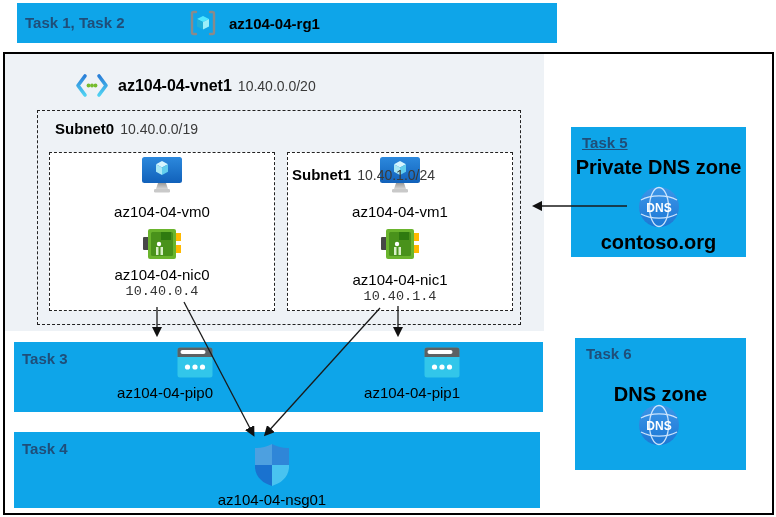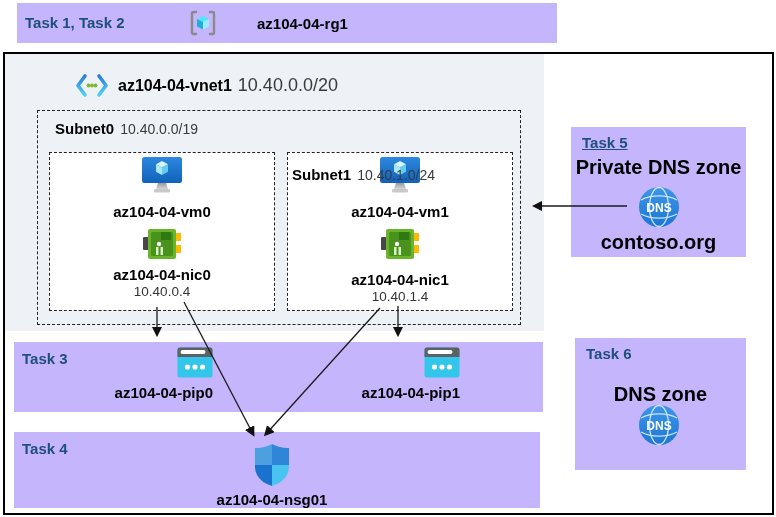--- a/index.html
+++ b/index.html
@@ -2,41 +2,41 @@
 <html><head>
 <meta charset="utf-8">
 <style>
   html,body{margin:0;padding:0;background:#fff;}
   #canvas{
     position:relative;width:776px;height:517px;background:#fff;overflow:hidden;
     font-family:"Liberation Sans", sans-serif;color:#000;
   }
   .abs{position:absolute;}
   
-  .band{position:absolute;background:#c4b5fd;}
+  .band{position:absolute;background:#0ea5e9;}
   .task-label{position:absolute;font-size:15px;font-weight:700;color:#1f4e79;white-space:nowrap;}
   
   #main-border{position:absolute;left:3px;top:52px;width:767px;height:459px;border:2px solid #000;background:transparent;z-index:0;}
   
   #vnet-panel{position:absolute;left:5px;top:54px;width:539px;height:277px;background:#eef2f6;z-index:1;}
   
   .dashed{border:1.5px dashed #222;}
   #outer-dashed{position:absolute;left:37px;top:110px;width:482px;height:213px;z-index:2;background:transparent;}
   .subnet-box{position:absolute;top:152px;width:224px;height:157px;background:#fff;z-index:3;
     display:flex;flex-direction:column;align-items:center;}
   #subnet0-box{left:49px;}
   #subnet1-box{left:287px;}
   .subnet-label{position:absolute;z-index:4;white-space:nowrap;font-size:15px;font-weight:700;}
   .cidr{font-weight:400;color:#3a3a3a;margin-left:6px;font-size:14px;}
-  .res-label{font-size:15px;font-weight:700;white-space:nowrap;}
-  .ip-label{font-size:13.5px;color:#333;margin-top:1px;}
+  .res-label{font-size:15px;font-weight:400;white-space:nowrap;}
+  .ip-label{font-size:13.5px;color:#333;margin-top:1px;font-family:Liberation Mono, monospace;}
   
   #vnet-header{position:absolute;left:75px;top:72px;z-index:3;display:flex;align-items:center;}
   #vnet-title{margin-left:9px;font-size:16px;font-weight:700;white-space:nowrap;}
-  #vnet-title .cidr{font-size:18px;}
+  #vnet-title .cidr{font-size:14px;}
   
   #band-top{left:17px;top:3px;width:540px;height:40px;z-index:2;}
   
   .side-box{z-index:2;}
   .side-title{position:absolute;left:0;width:100%;text-align:center;font-size:20px;font-weight:700;white-space:nowrap;}
   
   .pip-group{position:absolute;width:130px;display:flex;flex-direction:column;align-items:flex-end;}
   
   #nsg-group{position:absolute;left:184px;top:11px;width:148px;display:flex;flex-direction:column;align-items:center;}
   
@@ -52,21 +52,21 @@
     <div class="task-label" style="left:8px;top:11px;">Task 1, Task 2</div>
     <span class="abs" style="left:171px;top:5px;">
       <svg width="30" height="30" viewBox="0 0 30 30">
         <path d="M8,4 H5.5 Q4,4 4,5.5 V24.5 Q4,26 5.5,26 H8" stroke="#8a8a8a" stroke-width="2.4" fill="none" stroke-linecap="round"></path>
         <path d="M22,4 H24.5 Q26,4 26,5.5 V24.5 Q26,26 24.5,26 H22" stroke="#8a8a8a" stroke-width="2.4" fill="none" stroke-linecap="round"></path>
         <polygon points="15,8 21,11 15,14 9,11" fill="#50e6ff"></polygon>
         <polygon points="9,11 15,14 15,21.5 9,18.5" fill="#20aed8"></polygon>
         <polygon points="21,11 15,14 15,21.5 21,18.5" fill="#9beef9"></polygon>
       </svg>
     </span>
-    <div class="abs" style="left:212px;top:12px;font-size:15px;font-weight:700;margin-left:28px;">az104-04-rg1</div>
+    <div class="abs" style="left:212px;top:12px;font-size:15px;font-weight:700;">az104-04-rg1</div>
   </div>
 
   <div id="main-border"></div>
 
   <div id="vnet-panel"></div>
 
   <div id="vnet-header">
     <span>
       <svg width="34" height="27" viewBox="0 0 34 26">
         <defs>

